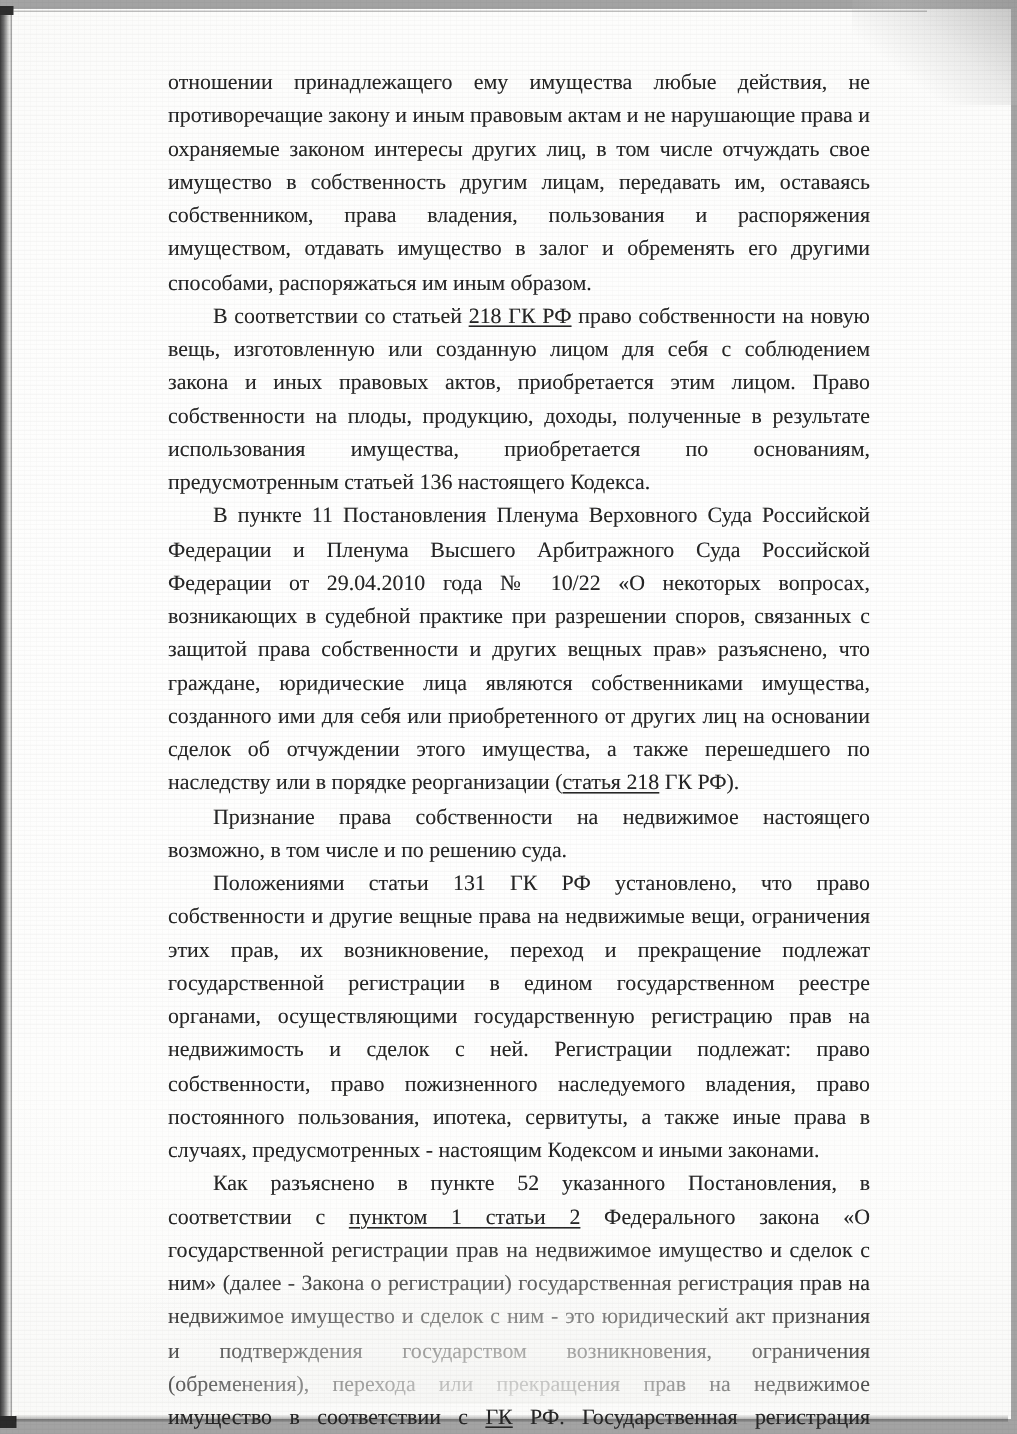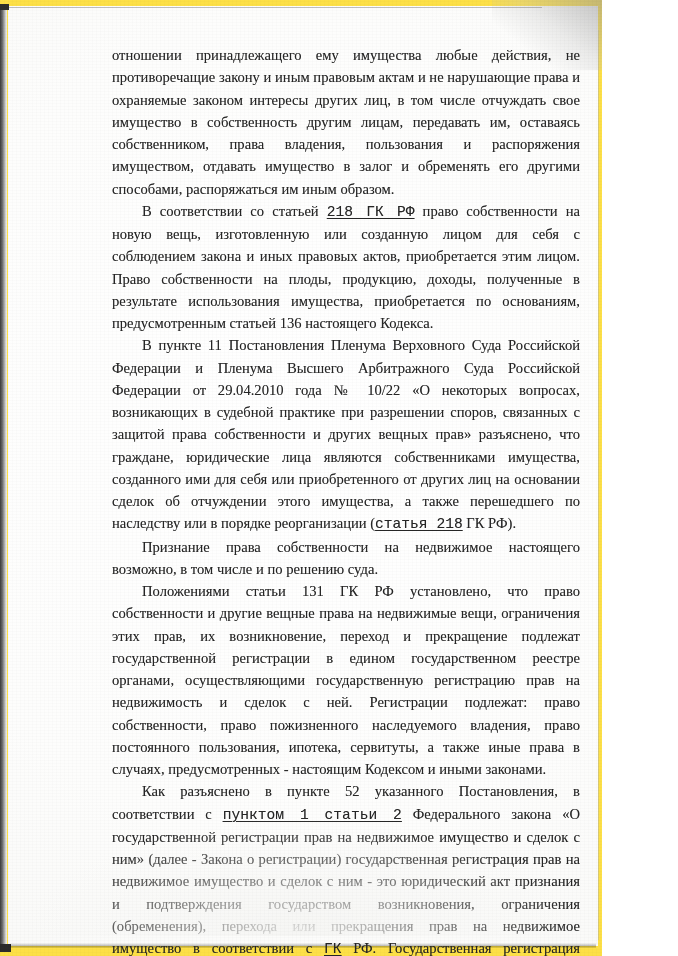--- a/index.html
+++ b/index.html
@@ -9,23 +9,23 @@
   }
   body {
     width: 678px;
     height: 956px;
     overflow: hidden;
     font-family: "Liberation Serif", "DejaVu Serif", serif;
   }
 
   #page {
     position: relative;
-    width: 602px;
+    width: 678px;
     height: 956px;
-    background: #fde047;
+    background: #a3a3a3;
     box-sizing: border-box;
   }
 
   
   #paper {
     position: absolute;
     left: 8px;
     top: 6px;
     right: 4px;
     bottom: 10px;
@@ -119,21 +119,20 @@
   }
 
   #text-body p.no-indent {
     text-indent: 0;
   }
 
   .u {
     text-decoration: underline;
     text-underline-offset: 2px;
     text-decoration-thickness: 1px;
-    font-family: Liberation Mono, monospace;
   }
 
   
   #grain {
     position: absolute;
     inset: 0;
     pointer-events: none;
     opacity: 0.055;
     background-image:
       repeating-linear-gradient(0deg, rgba(0,0,0,0.5) 0px, rgba(0,0,0,0) 1px, rgba(0,0,0,0) 3px),

